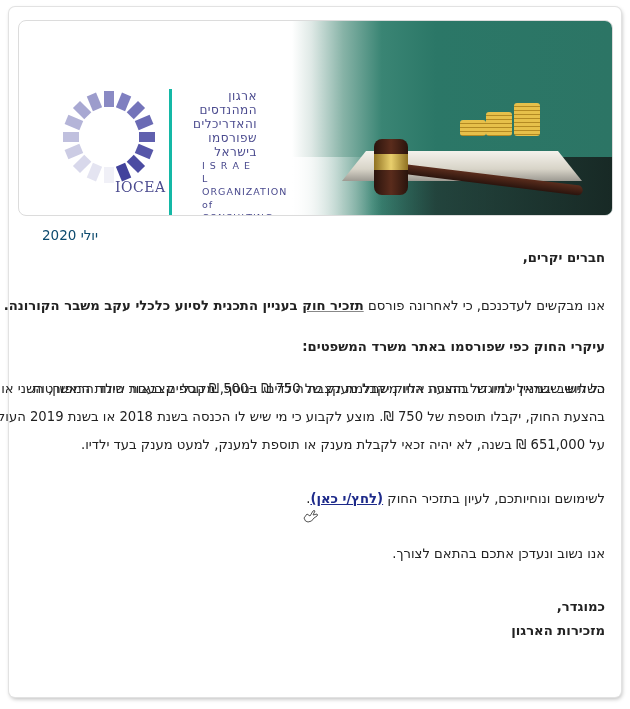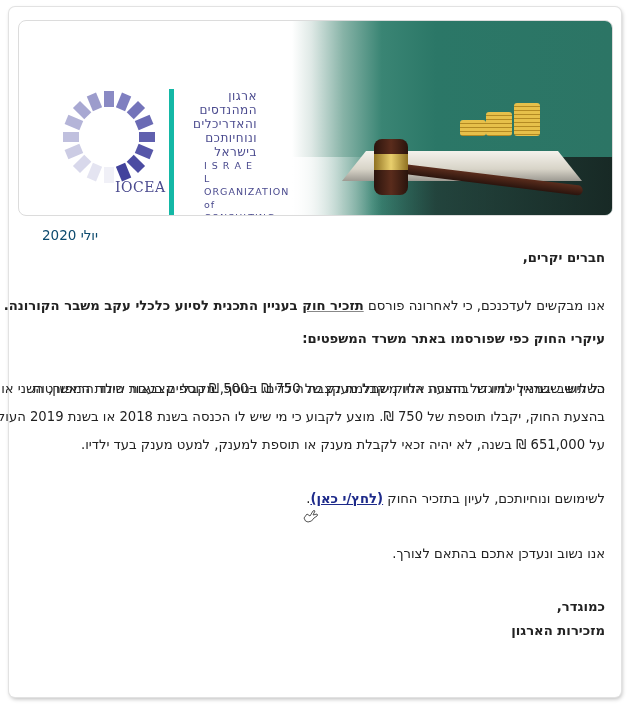--- a/index.html
+++ b/index.html
@@ -46,21 +46,21 @@
     }
     .gavel-handle {
       position: absolute; left: 112px; top: 143px; width: 180px; height: 10px;
       background: linear-gradient(180deg, #5b2d1d, #2a140d);
       border-radius: 5px; transform: rotate(7deg); transform-origin: left center;
     }
 
     .logo { position: absolute; left: 40px; top: 66px; width: 200px; height: 120px; }
     .logo-ring { position: absolute; left: 0; top: 0; width: 100px; height: 100px; }
     .logo-text {
-      position: absolute; left: 110px; top: 2px; border-left: 5px solid #14b8a6; padding-left: 5px;
+      position: absolute; left: 110px; top: 2px; border-left: 3px solid #14b8a6; padding-left: 5px;
       color: #4a4a8e; direction: rtl; text-align: right; width: 88px;
     }
     .logo-text .he { font-family: "DejaVu Sans", sans-serif; font-size: 12px; line-height: 14px; letter-spacing: 0.5px; }
     .logo-text .en { direction: ltr; text-align: left; font-family: "DejaVu Sans", sans-serif; font-size: 9.5px; line-height: 13px; letter-spacing: 1px; margin-left: 25px; }
     .logo-text .en.small { font-size: 7px; letter-spacing: 0; }
     .logo-iocea {
       position: absolute; left: 56px; top: 92px; color: #4a4a8e;
       font-family: "DejaVu Serif", serif; font-size: 14px; letter-spacing: 0.5px;
     }
     .date { position: absolute; left: 42px; top: 227px; direction: rtl; font-size: 13.5px; color: #0c4a6e; }
@@ -94,21 +94,21 @@
         <rect x="-5" y="-46" width="10" height="16" fill="#c0c0de" transform="rotate(270)"></rect>
         <rect x="-5" y="-46" width="10" height="16" fill="#b4b4d8" transform="rotate(292.5)"></rect>
         <rect x="-5" y="-46" width="10" height="16" fill="#a8a8d2" transform="rotate(315)"></rect>
         <rect x="-5" y="-46" width="10" height="16" fill="#9c9ccc" transform="rotate(337.5)"></rect>
       </g>
     </svg>
     <div class="logo-iocea">IOCEA</div>
     <div class="logo-text">
       <div class="he">ארגון המהנדסים</div>
       <div class="he">והאדריכלים</div>
-      <div class="he">ונוחיותכם</div>
+      <div class="he">שפורסמו</div>
       <div class="he">בישראל</div>
       <div class="en">I S R A E L</div>
       <div class="en">ORGANIZATION</div>
       <div class="en">of CONSULTING</div>
       <div class="en small">ENGINEERS &amp; ARCHITECTS</div>
     </div>
   </div>
 
   <div class="banner-photo">
     <div class="table-shade"></div>
@@ -125,21 +125,21 @@
 </div>
 
 <div class="date">יולי 2020</div>
 
 <div class="line bold" style="top:250px;">חברים יקרים,</div>
 
 <div class="line" style="top:298px;">
   <span>אנו מבקשים לעדכנכם, כי לאחרונה פורסם </span><span class="bold u">תזכיר חוק</span><span class="bold"> בעניין התכנית לסיוע כלכלי עקב משבר הקורונה.</span>
 </div>
 
-<div class="line bold" style="top:331px;">עיקרי החוק כפי שפורסמו באתר משרד המשפטים:</div>
+<div class="line bold" style="top:339px;">עיקרי החוק כפי שפורסמו באתר משרד המשפטים:</div>
 
 <div class="line" style="top:353px;margin-top:28px;">כל תושב ישראל כמוגדר בהצעת החוק יקבל מענק של 750 ₪ ו-500 ₪ נוספים בעבור הילד הראשון, השני או</div>
 <div class="line" style="top:381px;">השלישי שבמניין ילדיו של ההורה אליו משתלמת קצבת הילדים. בנוסף, מקבלי קצבאות שונות המפורטות</div>
 <div class="line" style="top:409px;">בהצעת החוק, יקבלו תוספת של 750 ₪. מוצע לקבוע כי מי שיש לו הכנסה בשנת 2018 או בשנת 2019 העולה</div>
 <div class="line" style="top:437px;">על 651,000 ₪ בשנה, לא יהיה זכאי לקבלת מענק או תוספת למענק, למעט מענק בעד ילדיו.</div>
 
 <div class="line" style="top:491px;">
   <span>לשימושם ונוחיותכם, לעיון בתזכיר החוק </span><span class="link">(לחץ/י כאן)</span><span>.</span>
 </div>
 

